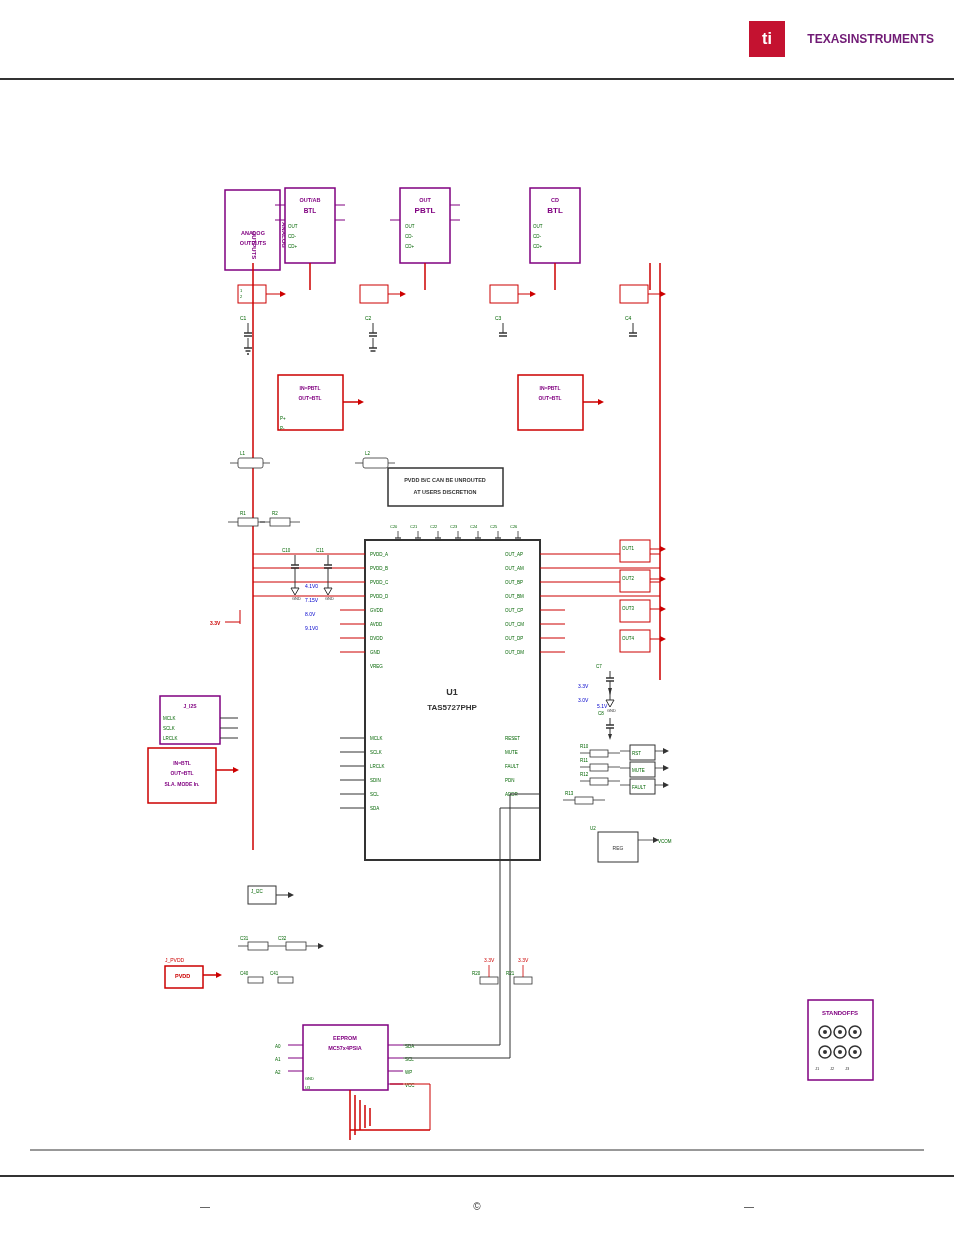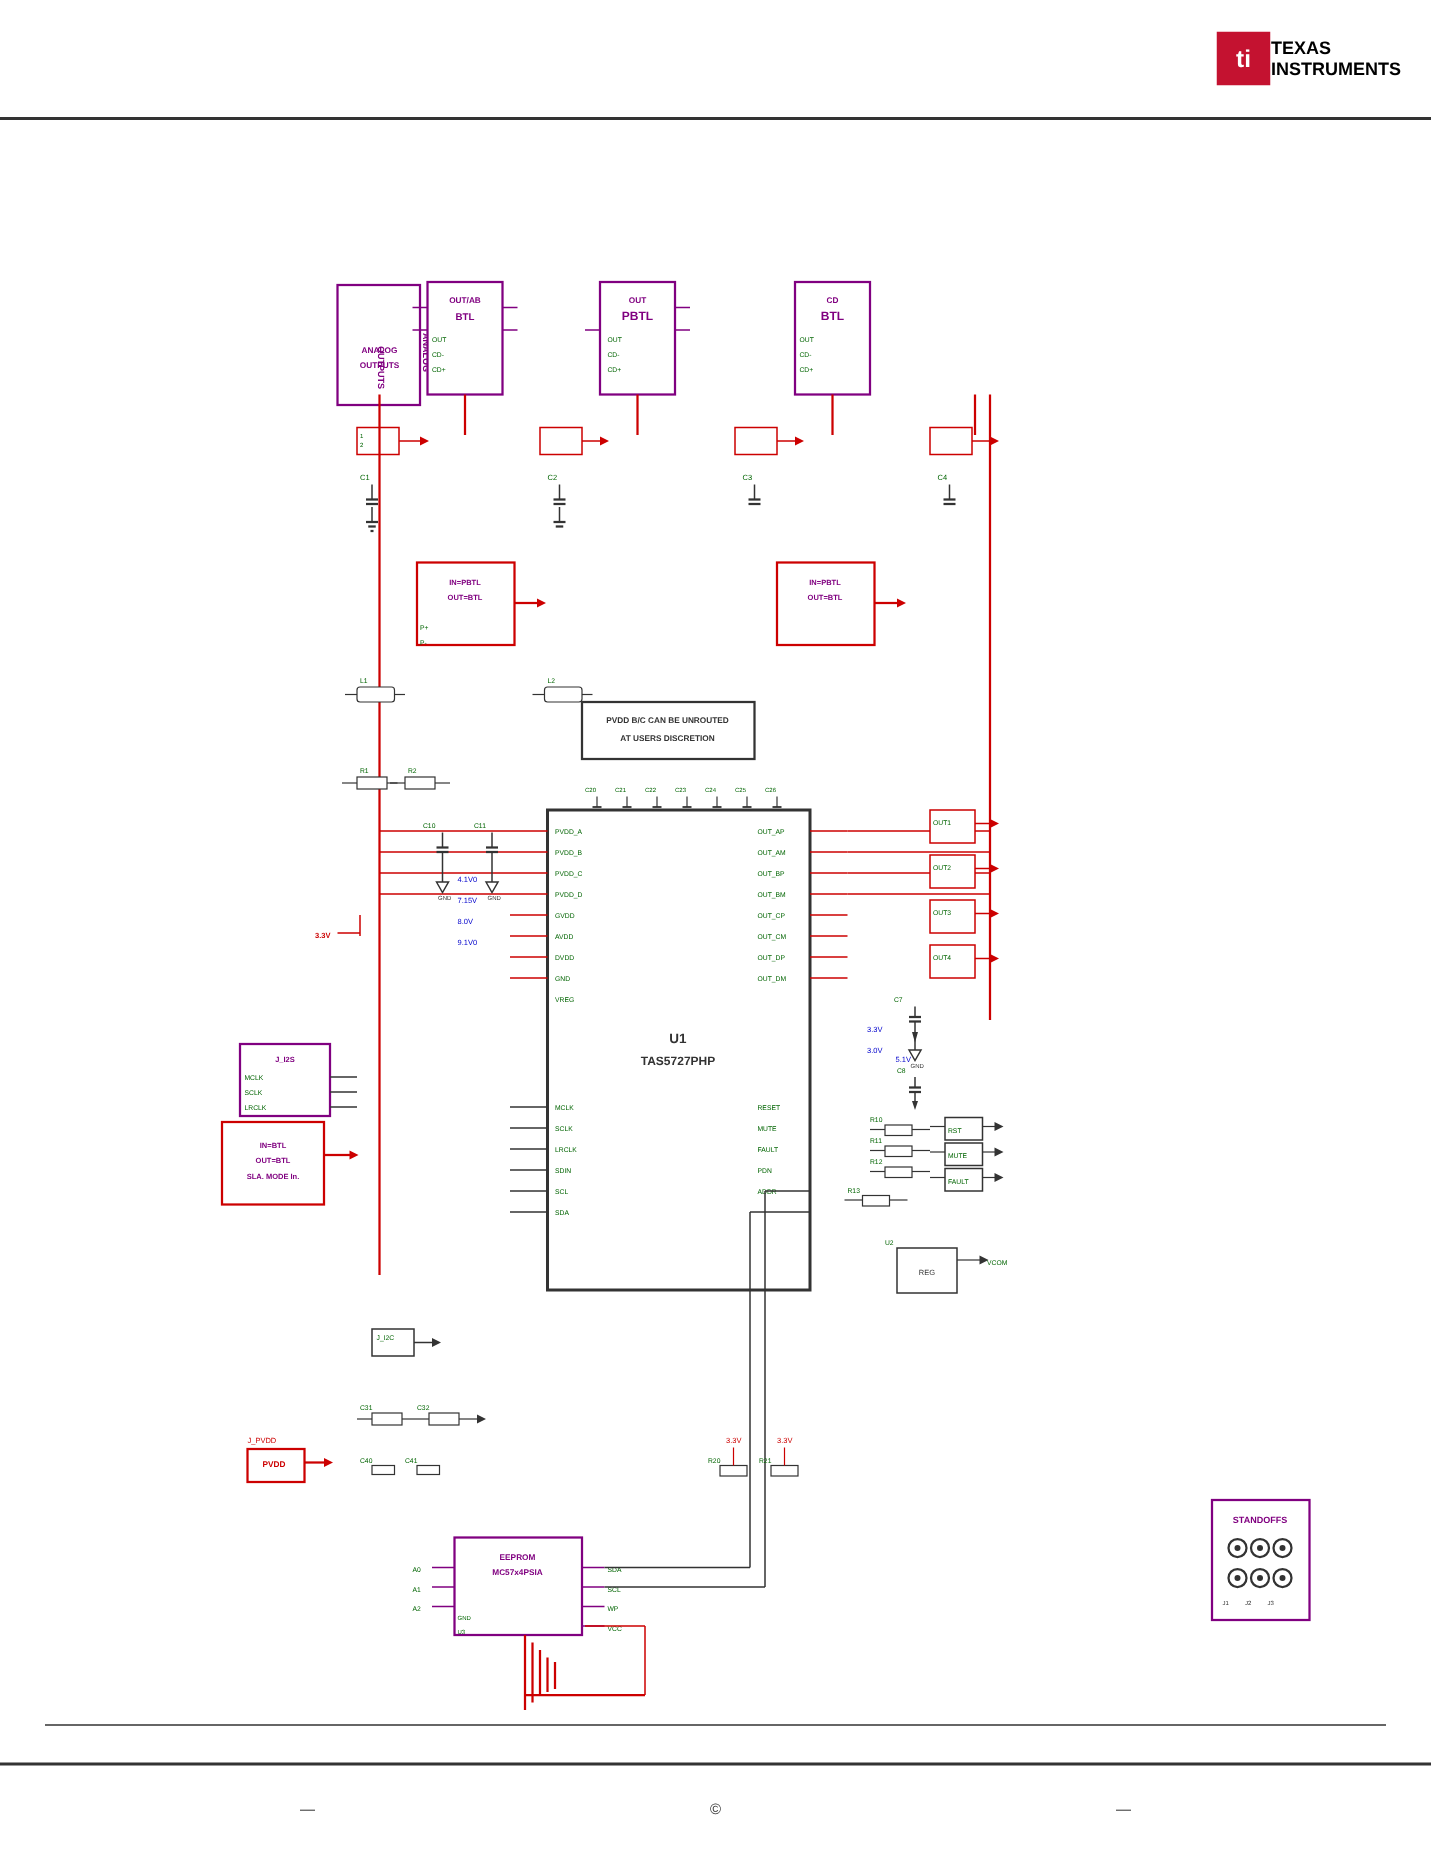--- a/index.html
+++ b/index.html
@@ -22,34 +22,34 @@
       display: flex;
       align-items: center;
       justify-content: flex-end;
       padding: 10px 20px;
       border-bottom: 2px solid #333;
     }
 
     .ti-logo {
       display: flex;
       align-items: center;
-      gap: 0;
+      gap: 22px;
     }
 
     .ti-logo-icon {
       width: 36px;
       height: 36px;
     }
 
     .ti-logo-text {
       display: flex;
-      flex-direction: column;
+      flex-direction: row;
       font-weight: bold;
       font-size: 12px;
-      color: #000000;
+      color: #701a75;
       line-height: 1.2;
       text-transform: uppercase;
     }
 
     
     .footer {
       position: absolute;
       bottom: 0;
       left: 0;
       right: 0;

